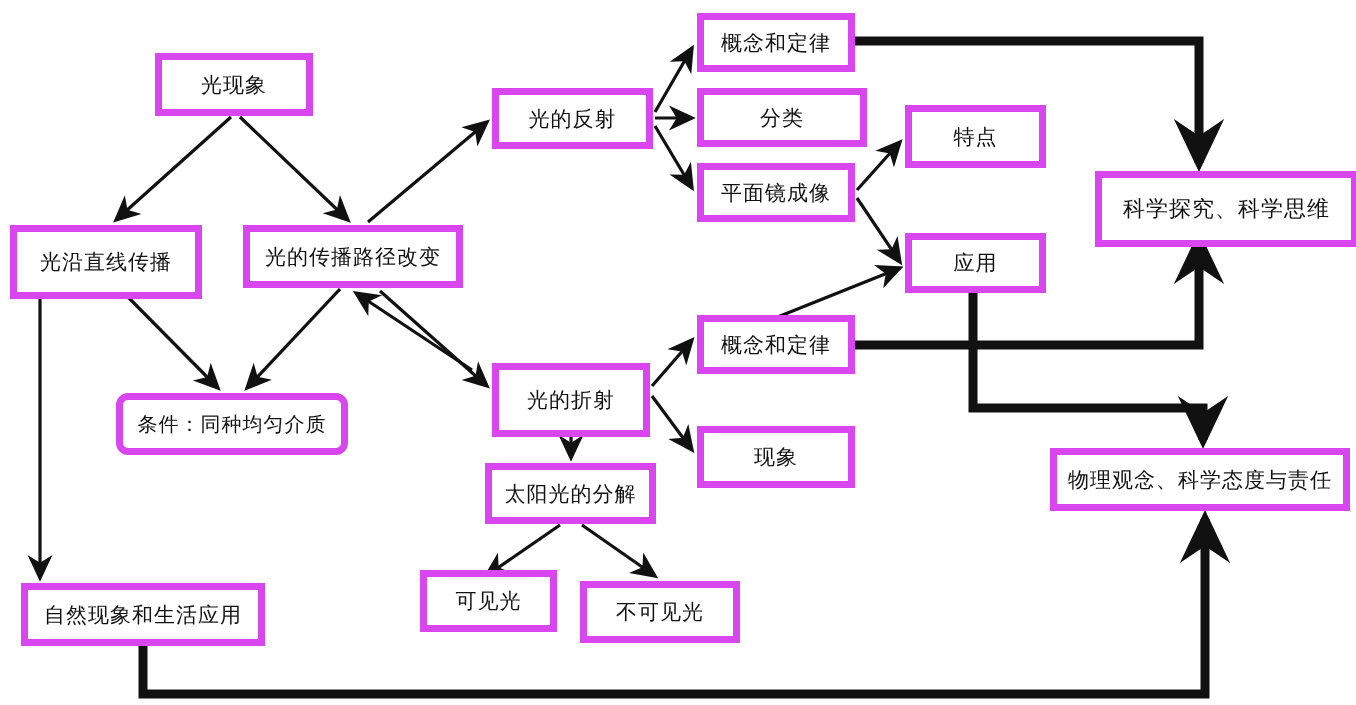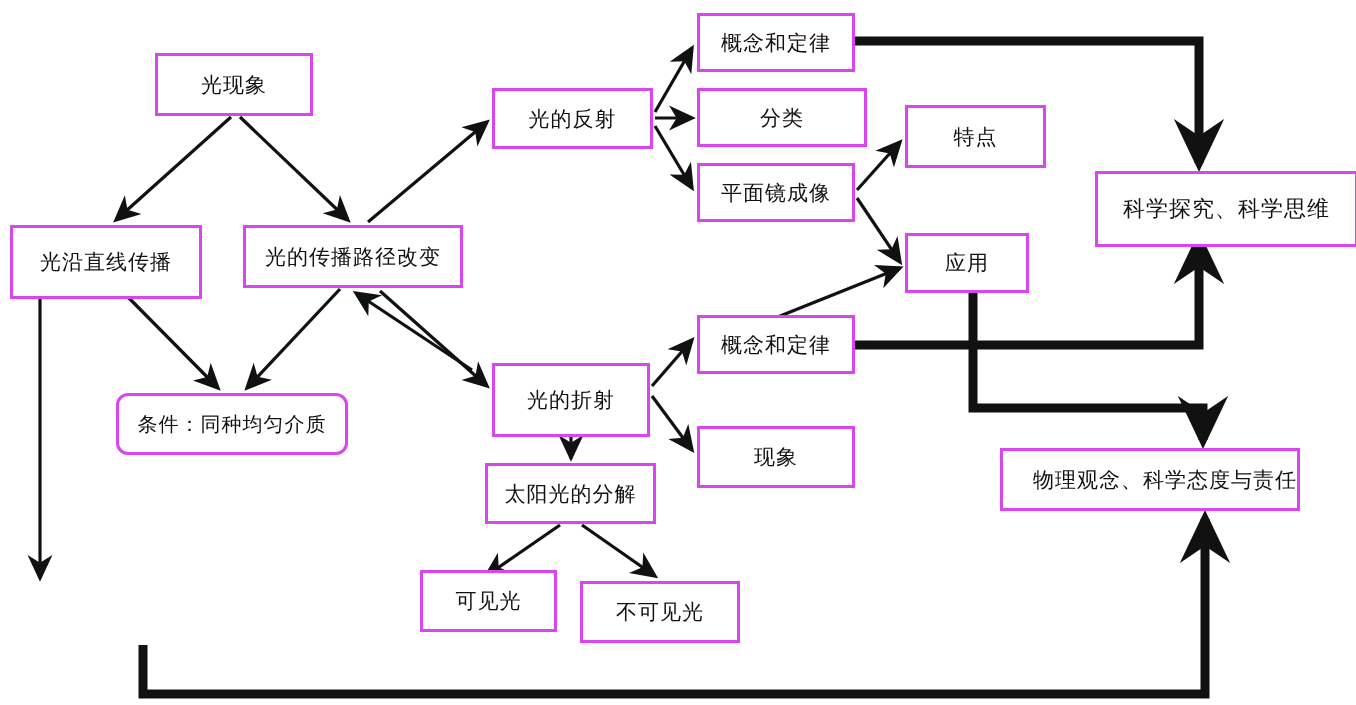--- a/index.html
+++ b/index.html
@@ -2,21 +2,21 @@
 <html><head>
 <meta charset="utf-8">
 <style>
   html,body{margin:0;padding:0;background:#ffffff;}
   body{font-family:"Liberation Serif","DejaVu Serif",serif;}
   #stage{position:relative;width:1356px;height:705px;background:#ffffff;overflow:hidden;}
   #wires{position:absolute;left:0;top:0;width:1356px;height:705px;}
   .node{
     position:absolute;
     box-sizing:border-box;
-    border:3px solid #d946ef;
+    border:7px solid #d946ef;
     background:#ffffff;
     display:flex;
     align-items:center;
     justify-content:center;
     text-align:center;
     color:#111111;
     font-family:Liberation Mono, monospace;
     letter-spacing:1px;
     white-space:nowrap;
     z-index:3;
@@ -87,36 +87,39 @@
     </div>
   <div class="node f21" style="left: 10px; top: 225px; width: 192px; height: 74px;">
       <span>光沿直线传播</span>
     </div>
   <div class="node f21" style="left: 243px; top: 225px; width: 220px; height: 63px;">
       <span>光的传播路径改变</span>
     </div>
   <div class="node f20" style="left: 116px; top: 393px; width: 232px; height: 62px; border-radius: 12px;">
       <span>条件：同种均匀介质</span>
     </div>
+  <div class="node f21" style="left: 21px; top: 583px; width: 244px; height: 63px;">
+      <span>自然现象和生活应用</span>
+    </div>
   <div class="node f21" style="left: 492px; top: 88px; width: 161px; height: 61px;">
       <span>光的反射</span>
     </div>
   <div class="node f21" style="left: 697px; top: 13px; width: 158px; height: 59px;">
       <span>概念和定律</span>
     </div>
   <div class="node f21" style="left: 697px; top: 88px; width: 170px; height: 59px;">
       <span>分类</span>
     </div>
   <div class="node f21" style="left: 697px; top: 163px; width: 158px; height: 59px;">
       <span>平面镜成像</span>
     </div>
   <div class="node f21" style="left: 905px; top: 105px; width: 141px; height: 63px;">
       <span>特点</span>
     </div>
-  <div class="node f21" style="left: 905px; top: 233px; width: 124px; height: 60px;">
+  <div class="node f21" style="left: 905px; top: 233px; width: 141px; height: 60px;">
       <span>应用</span>
     </div>
   <div class="node f21" style="left: 492px; top: 363px; width: 158px; height: 74px;">
       <span>光的折射</span>
     </div>
   <div class="node f21" style="left: 697px; top: 315px; width: 158px; height: 59px;">
       <span>概念和定律</span>
     </div>
   <div class="node f21" style="left: 697px; top: 426px; width: 158px; height: 62px;">
       <span>现象</span>
@@ -126,17 +129,17 @@
     </div>
   <div class="node f21" style="left: 420px; top: 570px; width: 137px; height: 62px;">
       <span>可见光</span>
     </div>
   <div class="node f21" style="left: 580px; top: 581px; width: 160px; height: 62px;">
       <span>不可见光</span>
     </div>
   <div class="node f22" style="left: 1095px; top: 171px; width: 263px; height: 76px;">
       <span>科学探究、科学思维</span>
     </div>
-  <div class="node f21" style="left: 1000px; top: 448px; width: 300px; height: 63px; justify-content: flex-end;">
+  <div class="node f21" style="left: 1050px; top: 448px; width: 300px; height: 63px;">
       <span>物理观念、科学态度与责任</span>
     </div>
 
 </div>
 
 </body></html>

